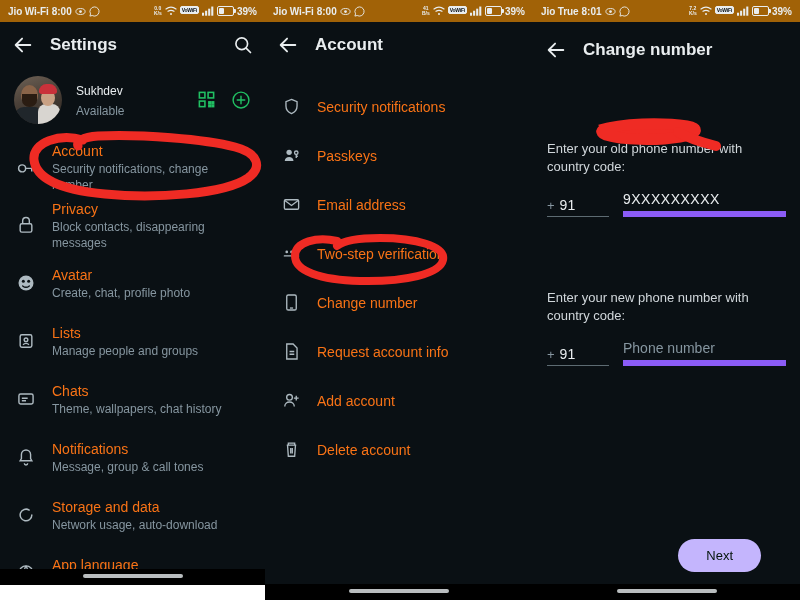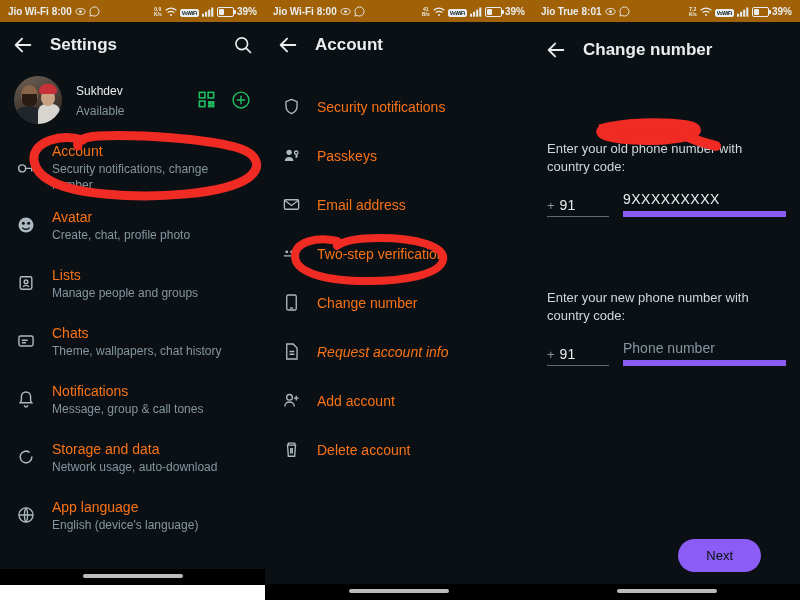--- a/index.html
+++ b/index.html
@@ -11,21 +11,21 @@
   #panel-mid{left:265px;width:268px;}
   #panel-right{left:533px;width:267px;}
 
   
   .statusbar{position:relative;height:22px;display:flex;align-items:center;
              justify-content:space-between;padding:0 8px;box-sizing:border-box;
              background:#a16207;}
   .sb-left{display:flex;align-items:center;gap:3px;color:#e9edef;font-size:10px;font-weight:bold;}
   .sb-carrier{letter-spacing:-.1px;}
   .sb-time{font-weight:bold;}
-  .sb-right{display:flex;align-items:flex-end;gap:3px;color:#e9edef;font-size:9px;font-weight:bold;margin-left:24px;}
+  .sb-right{display:flex;align-items:flex-start;gap:3px;color:#e9edef;font-size:9px;font-weight:bold;margin-left:24px;}
   .ic{display:inline-block;line-height:0;}
   .netspeed{font-size:5px;line-height:5px;text-align:center;color:#e9edef;font-weight:bold;}
   .vowifi{border:1px solid #e9edef;border-radius:2px;font-size:5px;line-height:6px;
           padding:0 1px;letter-spacing:-.2px;color:#0a1014;background:#e9edef;font-weight:bold;}
   .batt{width:15px;height:8px;border:1px solid #e9edef;border-radius:2px;position:relative;}
   .batt::after{content:"";position:absolute;right:-3px;top:2px;width:2px;height:4px;background:#e9edef;border-radius:0 1px 1px 0;}
   .batt i{position:absolute;left:1px;top:1px;bottom:1px;width:35%;background:#e9edef;border-radius:1px;display:block;}
   .pct{font-size:10px;font-weight:bold;}
 
   
@@ -67,21 +67,21 @@
   .flabel{color:#d1d7db;font-size:13px;line-height:18px;margin-top:48px;}
   .fieldrow{display:flex;align-items:flex-end;gap:14px;margin:14px 0 4px 0;}
   .cc{display:flex;align-items:baseline;gap:5px;width:62px;border-bottom:1px solid #5d6b72;padding-bottom:3px;}
   .cc .plus{color:#8696a0;font-size:13px;}
   .cc .num{color:#e9edef;font-size:14px;}
   .phone{flex:1;border-bottom:6px solid #8b5cf6;padding-bottom:3px;position:relative;min-height:18px;}
   .phone .ph{color:#8696a0;font-size:14px;}
   .phone .val{color:#e9edef;font-size:14px;letter-spacing:.5px;}
   .gap{height:20px;}
   .nextwrap{position:absolute;right:39px;bottom:28px;}
-  .nextbtn{background:#8b5cf6;color:#04140b;border:none;border-radius:19px;
+  .nextbtn{background:#c4b5fd;color:#04140b;border:none;border-radius:19px;
            padding:9px 28px;font-size:13px;font-family:"Liberation Sans",sans-serif;cursor:pointer;}
 
   
   .navbar{position:absolute;left:0;right:0;bottom:0;height:16px;background:#000;}
   .navpill{position:absolute;left:50%;transform:translateX(-50%);top:5px;width:100px;height:4px;
            border-radius:2px;background:#b9bdbf;}
   #panel-left .navbar{bottom:15px;}
   .whitestrip{position:absolute;left:0;bottom:0;width:265px;height:15px;background:#fff;}
 
   
@@ -196,20 +196,32 @@
               <circle cx="7" cy="13" r="4"></circle>
               <path d="M11 13h10M18 13v3.5M21 13v2.5"></path>
             </svg>
         </span>
         <span class="rowtxt">
           <div class="rtitle">Account</div>
           <div class="rsub">Security notifications, change number</div>
         </span>
       </div>
 
+      <div class="row">
+        <span class="rowic">
+          <svg width="20" height="20" viewBox="0 0 24 24" fill="none" stroke="#aebac1" stroke-width="1.7">
+              <rect x="5" y="10.5" width="14" height="10" rx="2"></rect>
+              <path d="M8 10.5V7a4 4 0 0 1 8 0v3.5"></path>
+            </svg>
+        </span>
+        <span class="rowtxt">
+          <div class="rtitle">Privacy</div>
+          <div class="rsub">Block contacts, disappearing messages</div>
+        </span>
+      </div>
 
       <div class="row">
         <span class="rowic">
           <svg width="20" height="20" viewBox="0 0 24 24">
               <circle cx="12" cy="12" r="9" fill="#aebac1"></circle>
               <circle cx="8.8" cy="10" r="1.8" fill="#0a1014"></circle>
               <circle cx="15.2" cy="10" r="1.8" fill="#0a1014"></circle>
               <path d="M8 15.5c2.5 2 5.5 2 8 0" stroke="#0a1014" stroke-width="1.6" fill="none" stroke-linecap="round"></path>
             </svg>
         </span>
@@ -404,21 +416,21 @@
           <svg width="19" height="19" viewBox="0 0 24 24" fill="none" stroke="#aebac1" stroke-width="1.7">
               <rect x="6" y="2.5" width="12" height="19" rx="2"></rect>
               <path d="M10 19h4"></path>
             </svg>
         </span>
         <span class="rowtxt">
             <div class="rtitle">Change number</div>
           </span>
       </div>
 
-      <div class="row" style="height:33px;font-style:italic;">
+      <div class="row" style="height:33px;">
         <span class="rowic">
           <svg width="19" height="19" viewBox="0 0 24 24" fill="none" stroke="#aebac1" stroke-width="1.7">
               <path d="M6 2.5h8l5 5v14H6z"></path>
               <path d="M9.5 12h6M9.5 15.5h6"></path>
             </svg>
         </span>
         <span class="rowtxt">
             <div class="rtitle">Request account info</div>
           </span>
       </div>

